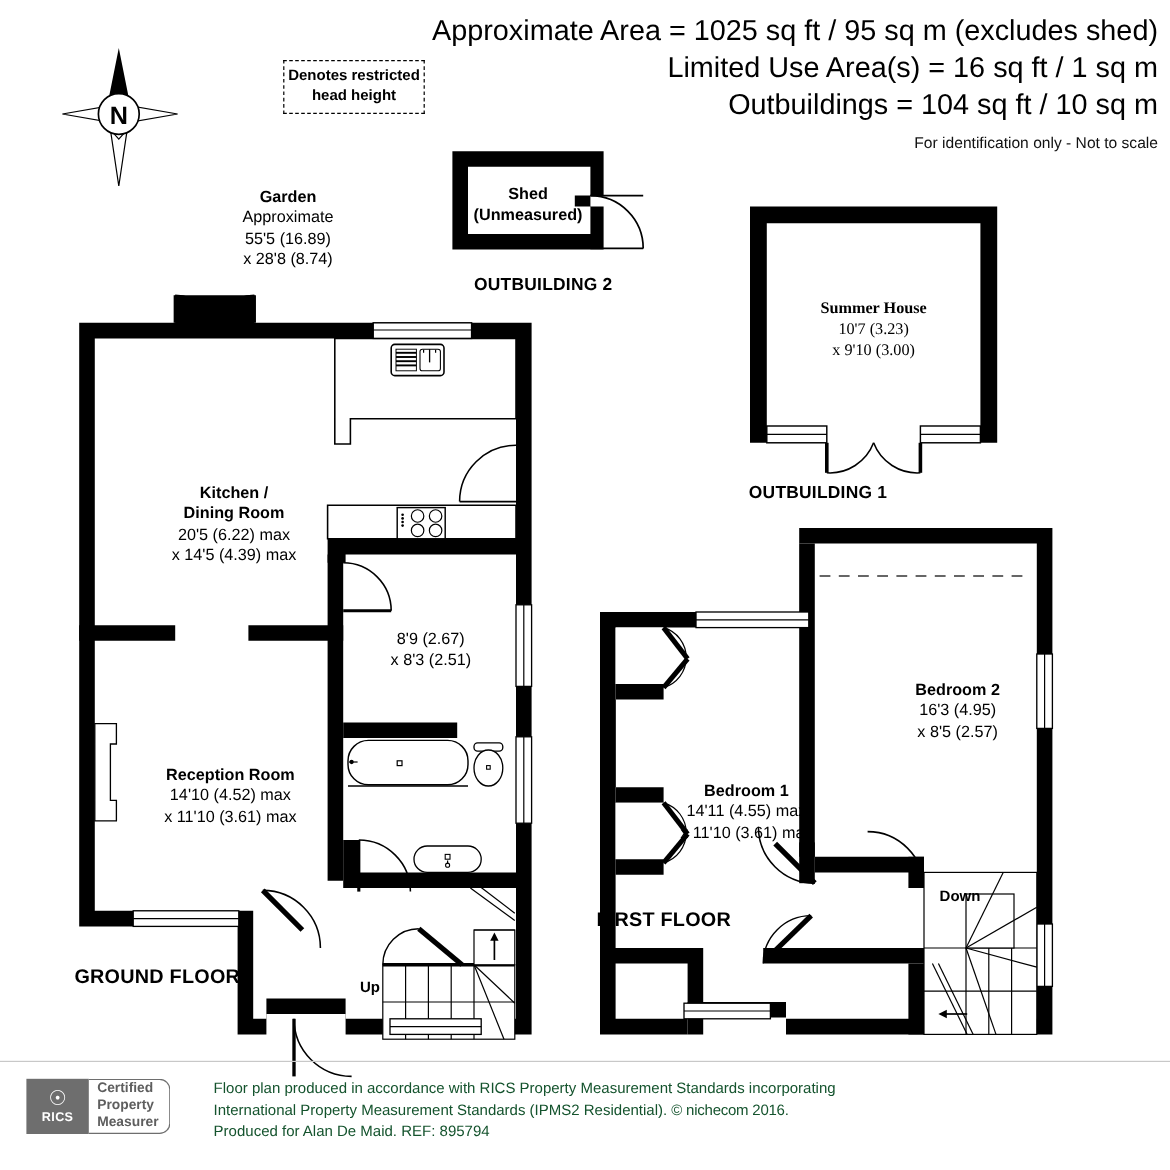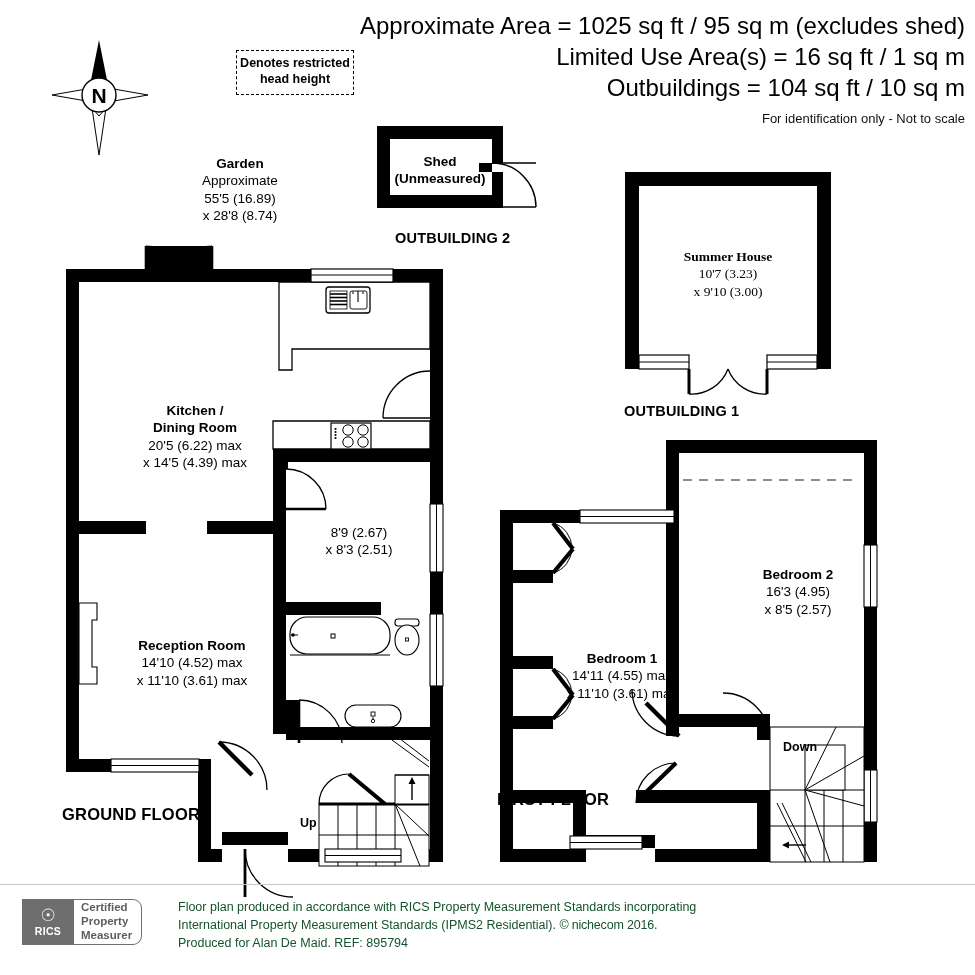--- a/index.html
+++ b/index.html
@@ -367,21 +367,21 @@
   <div class="d">x 11'10 (3.61) max</div>
 </div>
 
 <div class="lbl" style="left:738px;top:566px;width:120px;">
   <div class="t">Bedroom 2</div>
   <div class="d">16'3 (4.95)</div>
   <div class="d">x 8'5 (2.57)</div>
 </div>
 
 <div class="small-b" style="left:783px;top:740px;">Down</div>
-<div class="floorname" style="left:497px;top:790px;">FIRST FLOOR</div>
+<div class="floorname" style="left:497px;top:758px;">FIRST FLOOR</div>
 
 <div class="footer">
   <div class="rics">
     <div class="rics-mark">
       <div class="glyph">☉</div>
       <div class="word">RICS</div>
     </div>
     <div class="rics-txt">
       <div>Certified</div>
       <div>Property</div>

